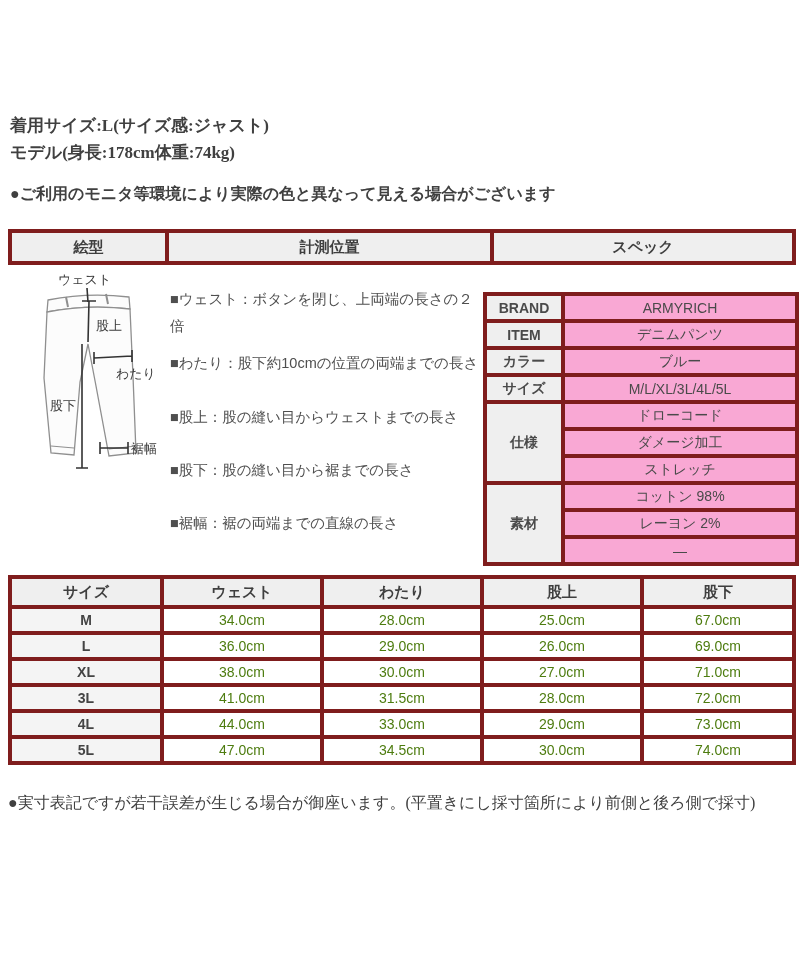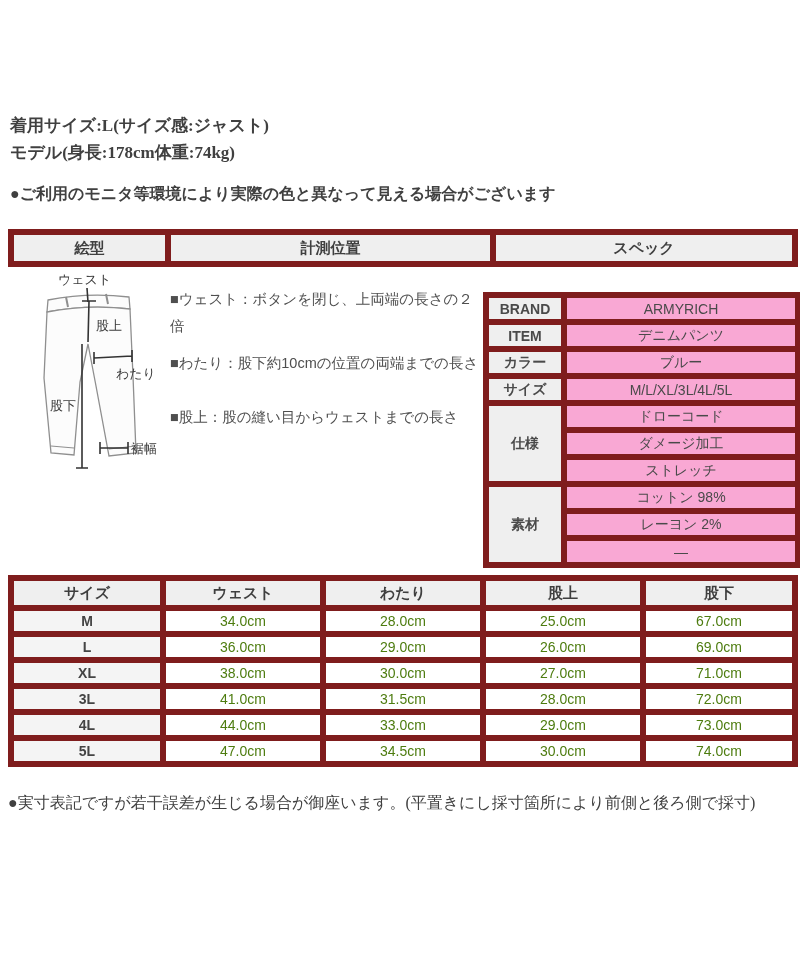--- a/index.html
+++ b/index.html
@@ -14,21 +14,21 @@
   }
   .abs { position:absolute; }
 
   
   .red-note { color:#404040;font-family:Liberation Serif, serif; }
   .top-lines { top:112px; left:10px; font-size:17px; font-weight:bold; line-height:27px; }
   .monitor-note { top:184px; left:10px; font-size:16px; font-weight:bold; }
   .bottom-notes { top:787px; left:8px; font-size:16px; font-weight:normal; line-height:31px; }
 
   table { border-collapse:collapse; table-layout:fixed; }
-  td, th { border:6px solid #7f1d1d; text-align:center; vertical-align:middle; }
+  td, th { border:4px solid #7f1d1d; text-align:center; vertical-align:middle; }
 
   
   .header-bar { top:229px; left:8px; width:784px; }
   .header-bar th {
     height:32px; background:#efefef; font-size:15px; font-weight:bold; color:#3f3f3f;
   }
 
   
   .pants-wrap { top:270px; left:8px; width:165px; height:215px; }
   .pants-wrap svg { display:block; }
@@ -100,20 +100,22 @@
       <text x="88" y="60" class="diagram-label">股上</text>
       <text x="108" y="108" class="diagram-label">わたり</text>
       <text x="42" y="140" class="diagram-label">股下</text>
       <text x="123" y="183" class="diagram-label">裾幅</text>
     </svg>
   </div>
 
   <div class="abs measure-item m1">■ウェスト：ボタンを閉じ、上両端の長さの２倍</div>
   <div class="abs measure-item m2">■わたり：股下約10cmの位置の両端までの長さ</div>
   <div class="abs measure-item m3">■股上：股の縫い目からウェストまでの長さ</div>
+  <div class="abs measure-item m4">■股下：股の縫い目から裾までの長さ</div>
+  <div class="abs measure-item m5">■裾幅：裾の両端までの直線の長さ</div>
 
   <table class="abs spec-table">
     <colgroup>
         <col style="width:78px">
         <col style="width:234px">
       </colgroup>
     <tbody>
         <tr>
       <td class="spec-label">BRAND</td>
       <td>ARMYRICH</td>

